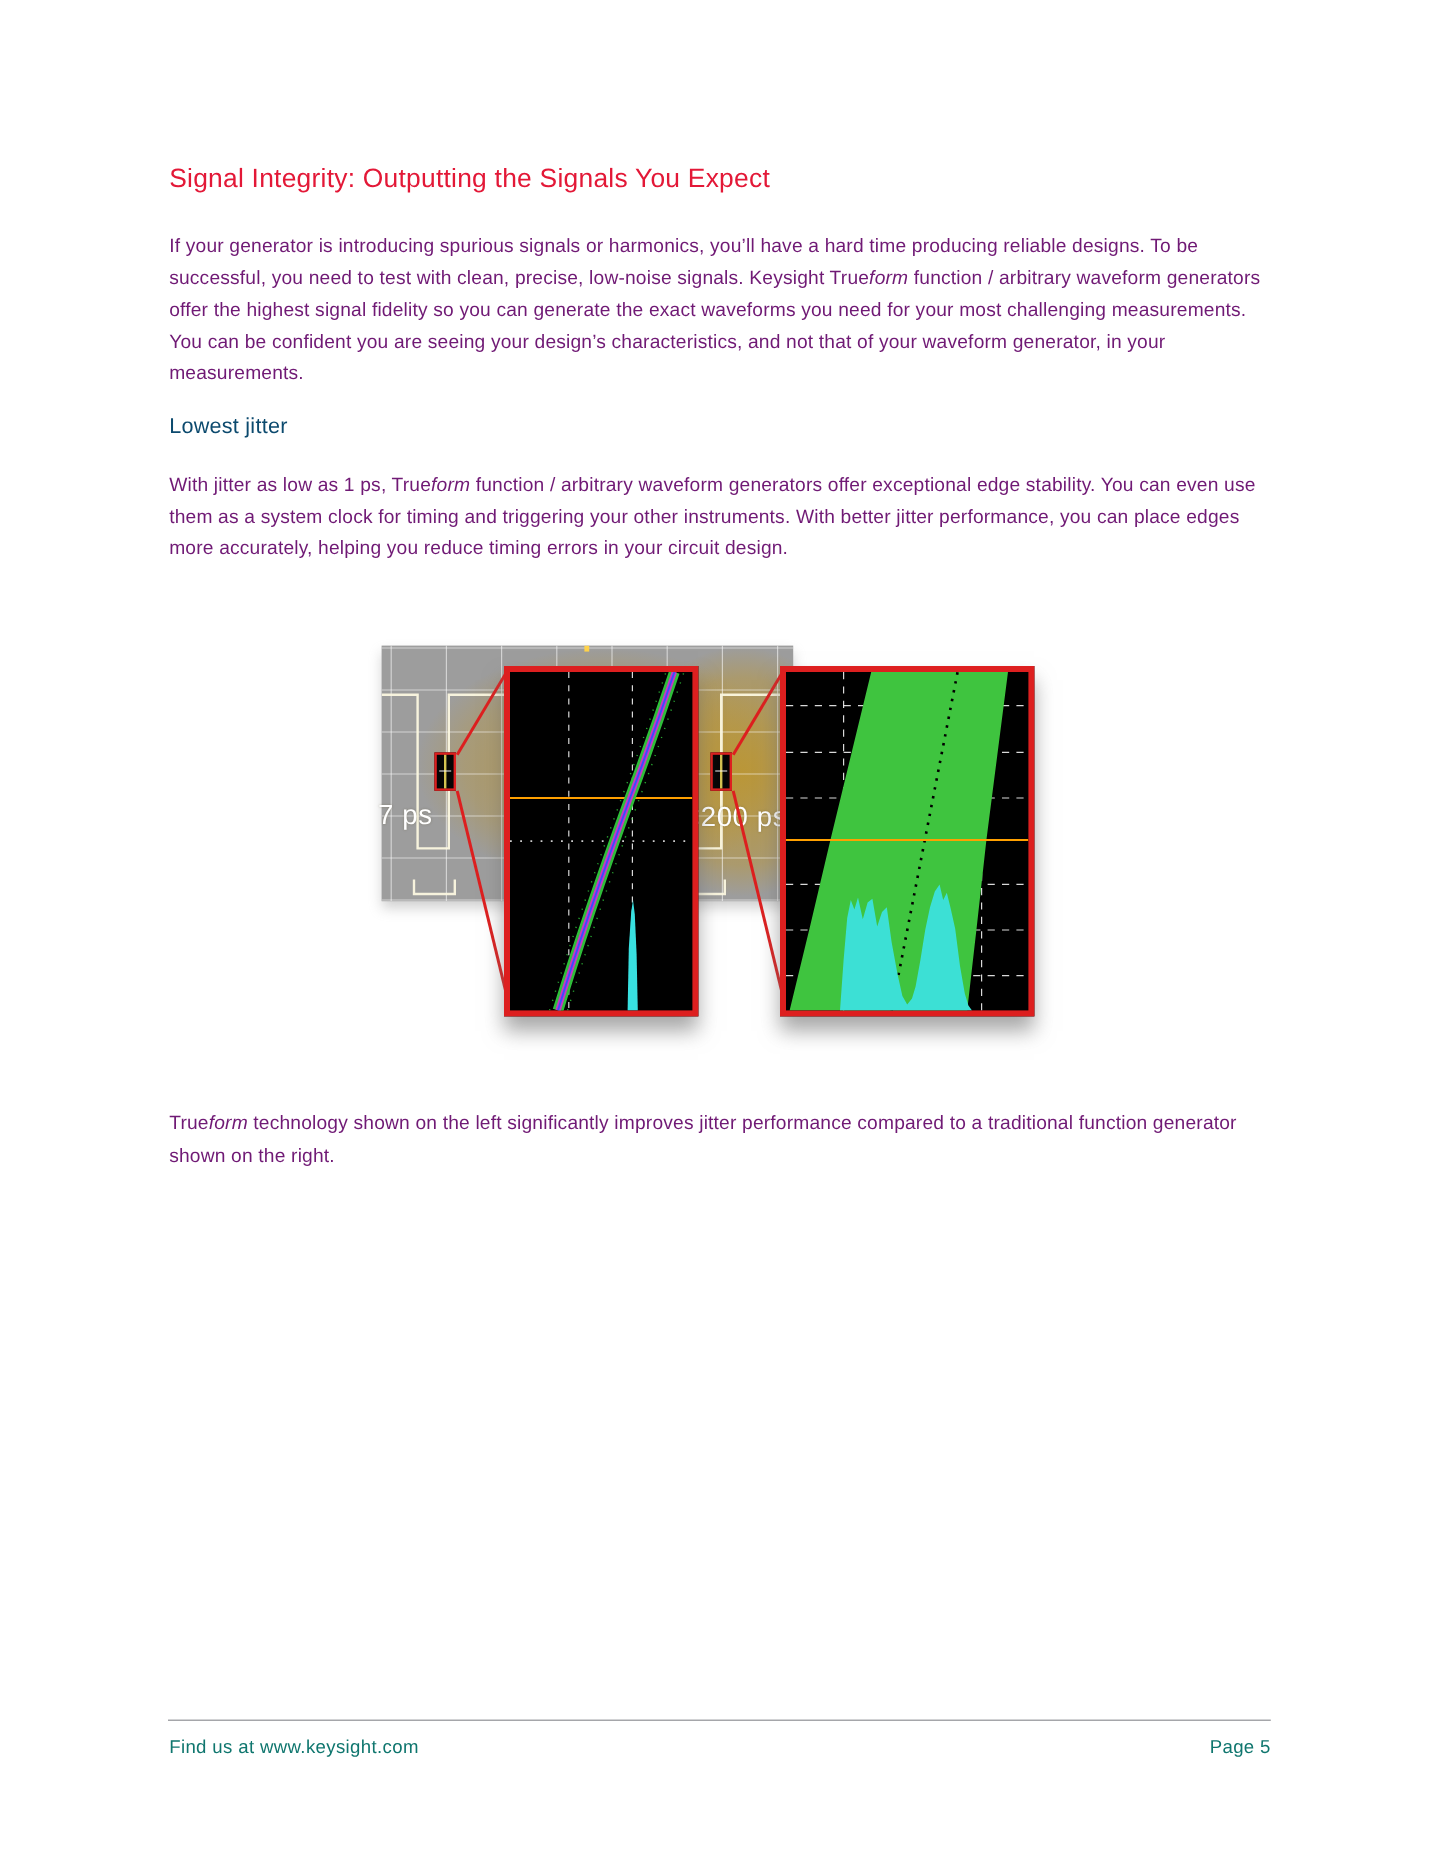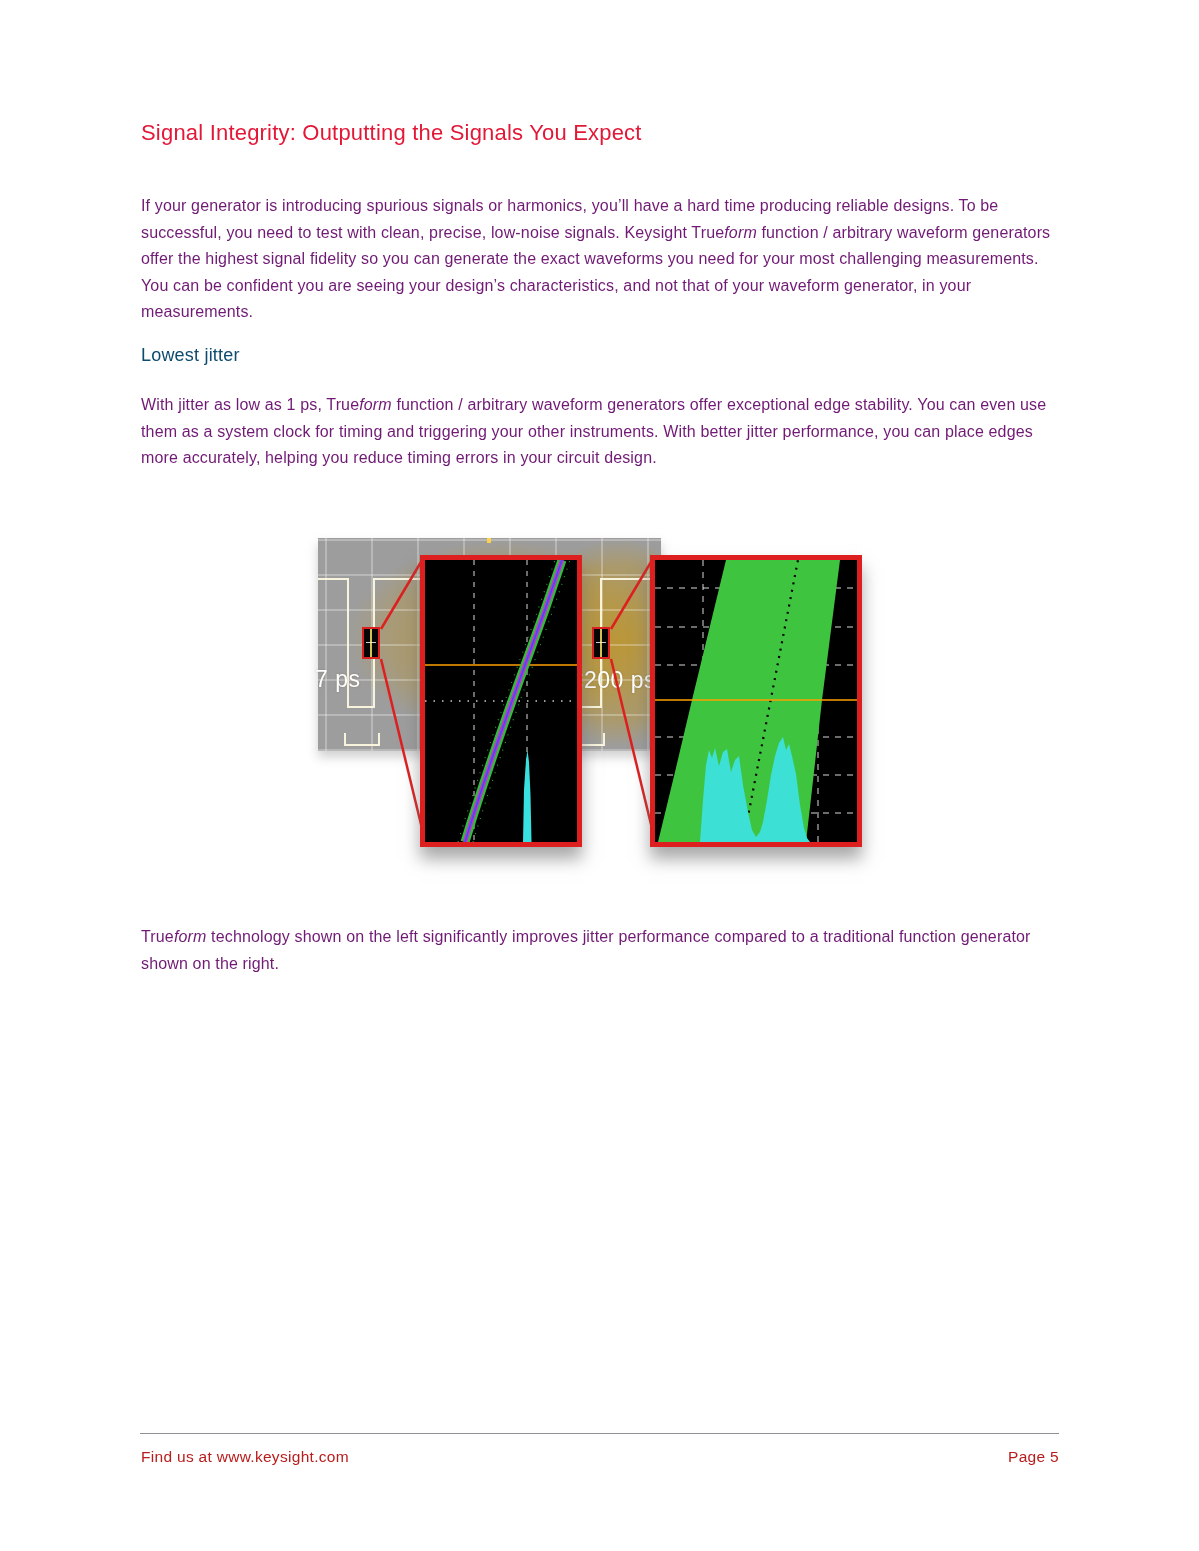--- a/index.html
+++ b/index.html
@@ -5,21 +5,21 @@
   html,body{margin:0;padding:0;background:#ffffff;}
   .page{
     position:relative;
     width:1199px;height:1551px;
     background:#ffffff;
     font-family:"Liberation Sans", sans-serif;
     overflow:hidden;
   }
   .abs{position:absolute;}
   .title{
-    left:141px;top:120px;width:940px;
+    left:141px;top:136px;width:940px;
     font-size:22px;color:#e31837;letter-spacing:0.2px;
   }
   .h2{
     left:141px;top:345px;width:500px;
     font-size:18px;color:#0c4a6e;letter-spacing:0.2px;
   }
   .body-text{
     left:141px;width:918px;
     font-size:16px;line-height:26.6px;color:#701a75;letter-spacing:0.15px;
   }
@@ -61,21 +61,21 @@
   }
   .inset-left{left:102px;top:17px;width:152px;height:282px;}
   .inset-right{left:332px;top:17px;width:202px;height:282px;}
   .conn{left:0;top:0;width:560px;height:340px;pointer-events:none;}
 
   
   .footer-line{left:140px;top:1433px;width:919px;height:1px;background:#909196;}
   .footer-row{
     left:141px;top:1448px;width:918px;
     display:flex;justify-content:space-between;
-    font-size:15.5px;color:#b91c1c;letter-spacing:0.3px;
+    font-size:15.5px;color:#0f766e;letter-spacing:0.3px;
   }
 </style>
 </head>
 <body>
 
 <div class="page">
 
   <div class="abs title">Signal Integrity: Outputting the Signals You Expect</div>
 
   <div class="abs body-text para1"><span>If your generator is introducing spurious signals or harmonics, you’ll have a hard time producing reliable designs. To be successful, you need to test with clean, precise, low-noise signals. Keysight True</span><span class="it">form</span><span> function / arbitrary waveform generators offer the highest signal fidelity so you can generate the exact waveforms you need for your most challenging measurements. You can be confident you are seeing your design’s characteristics, and not that of your waveform generator, in your measurements.</span></div>

